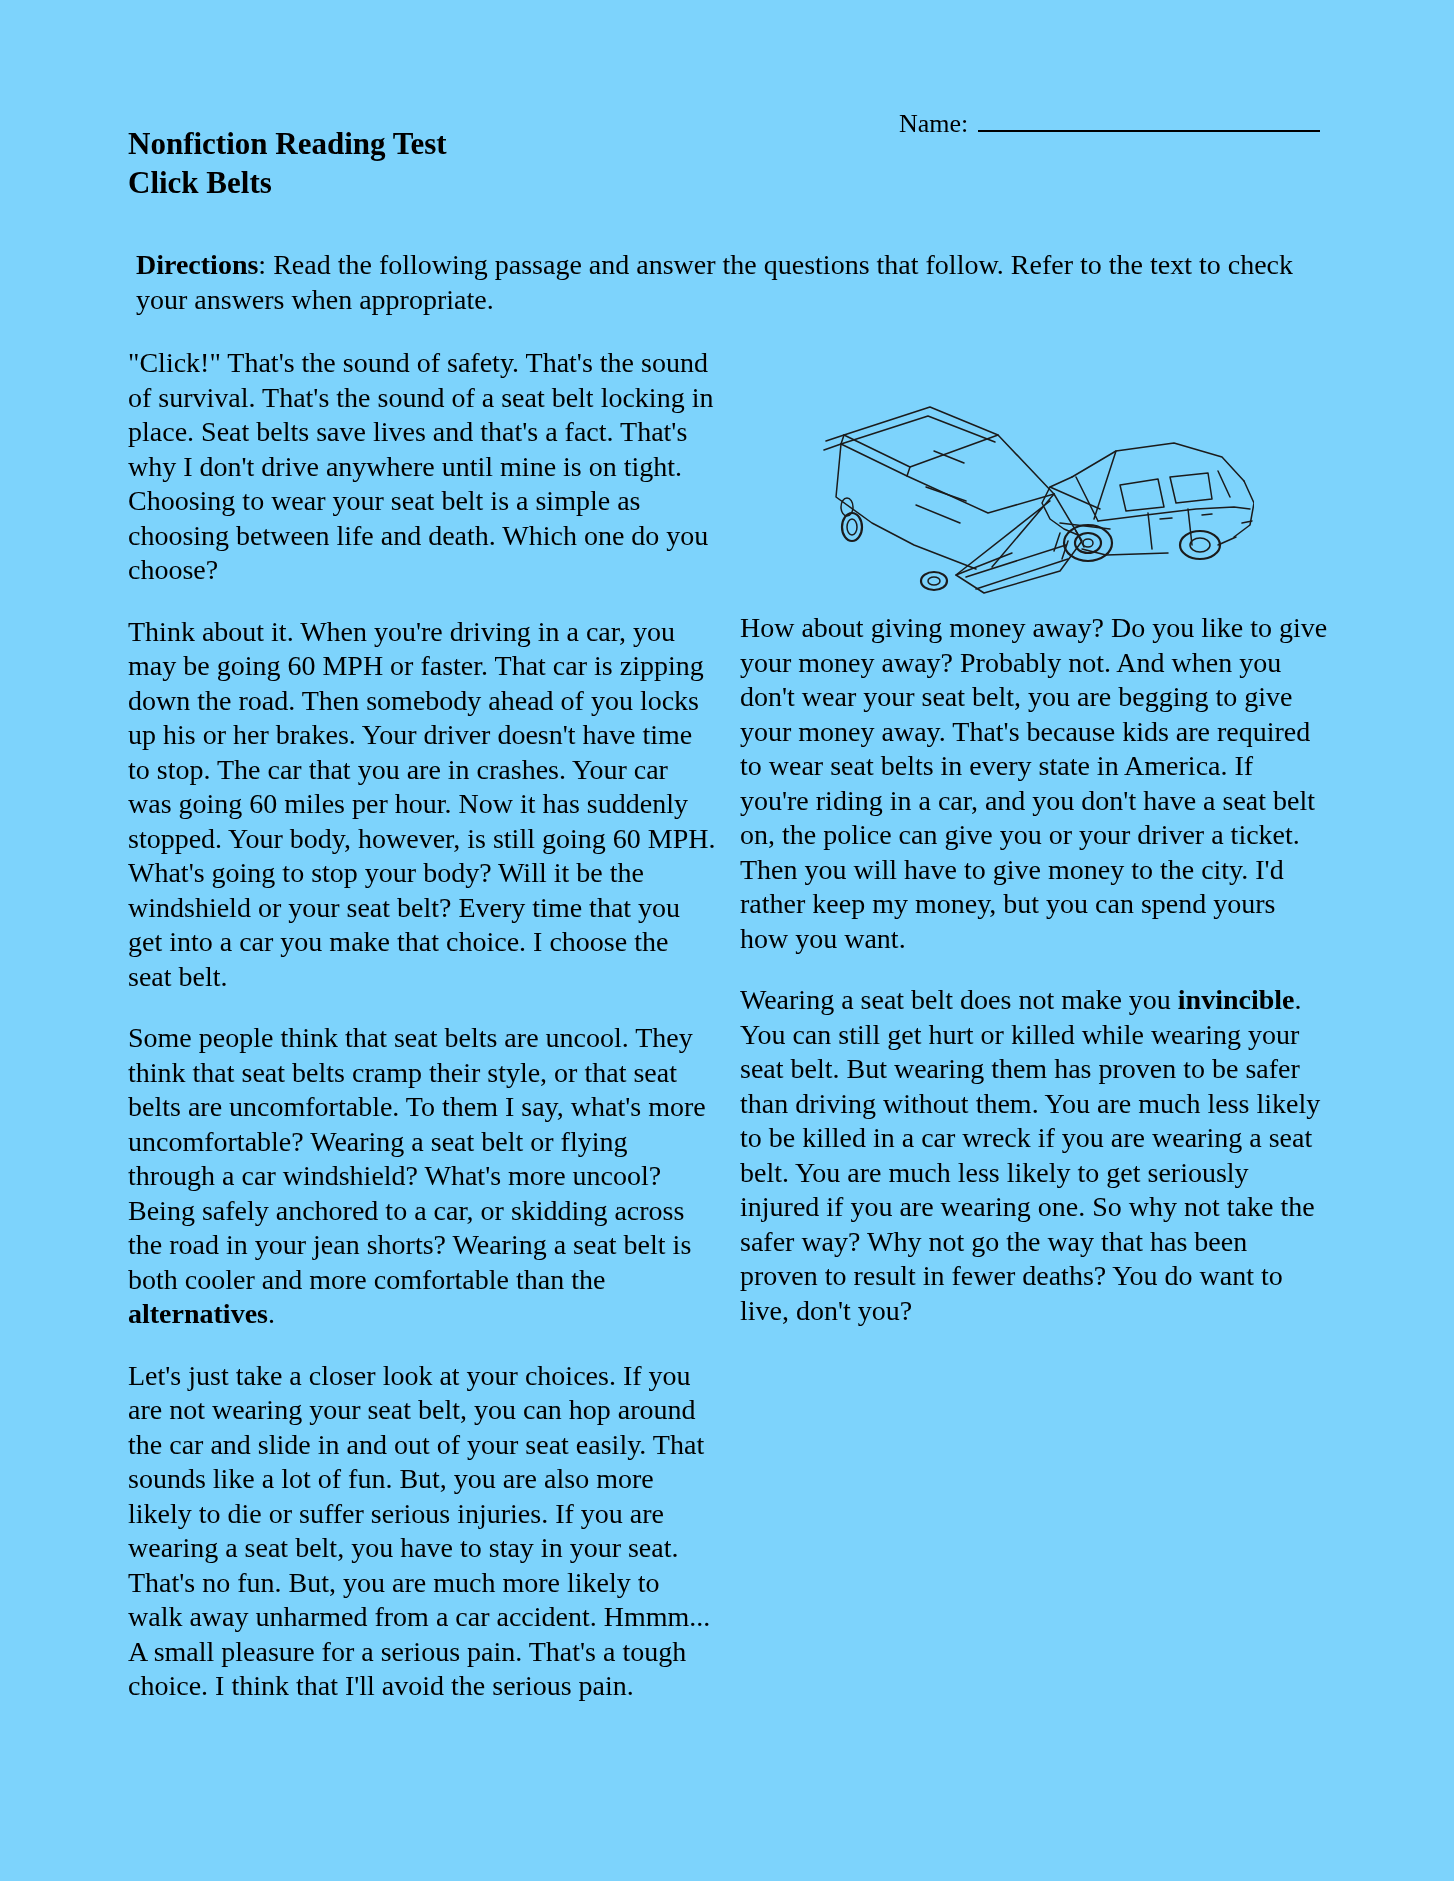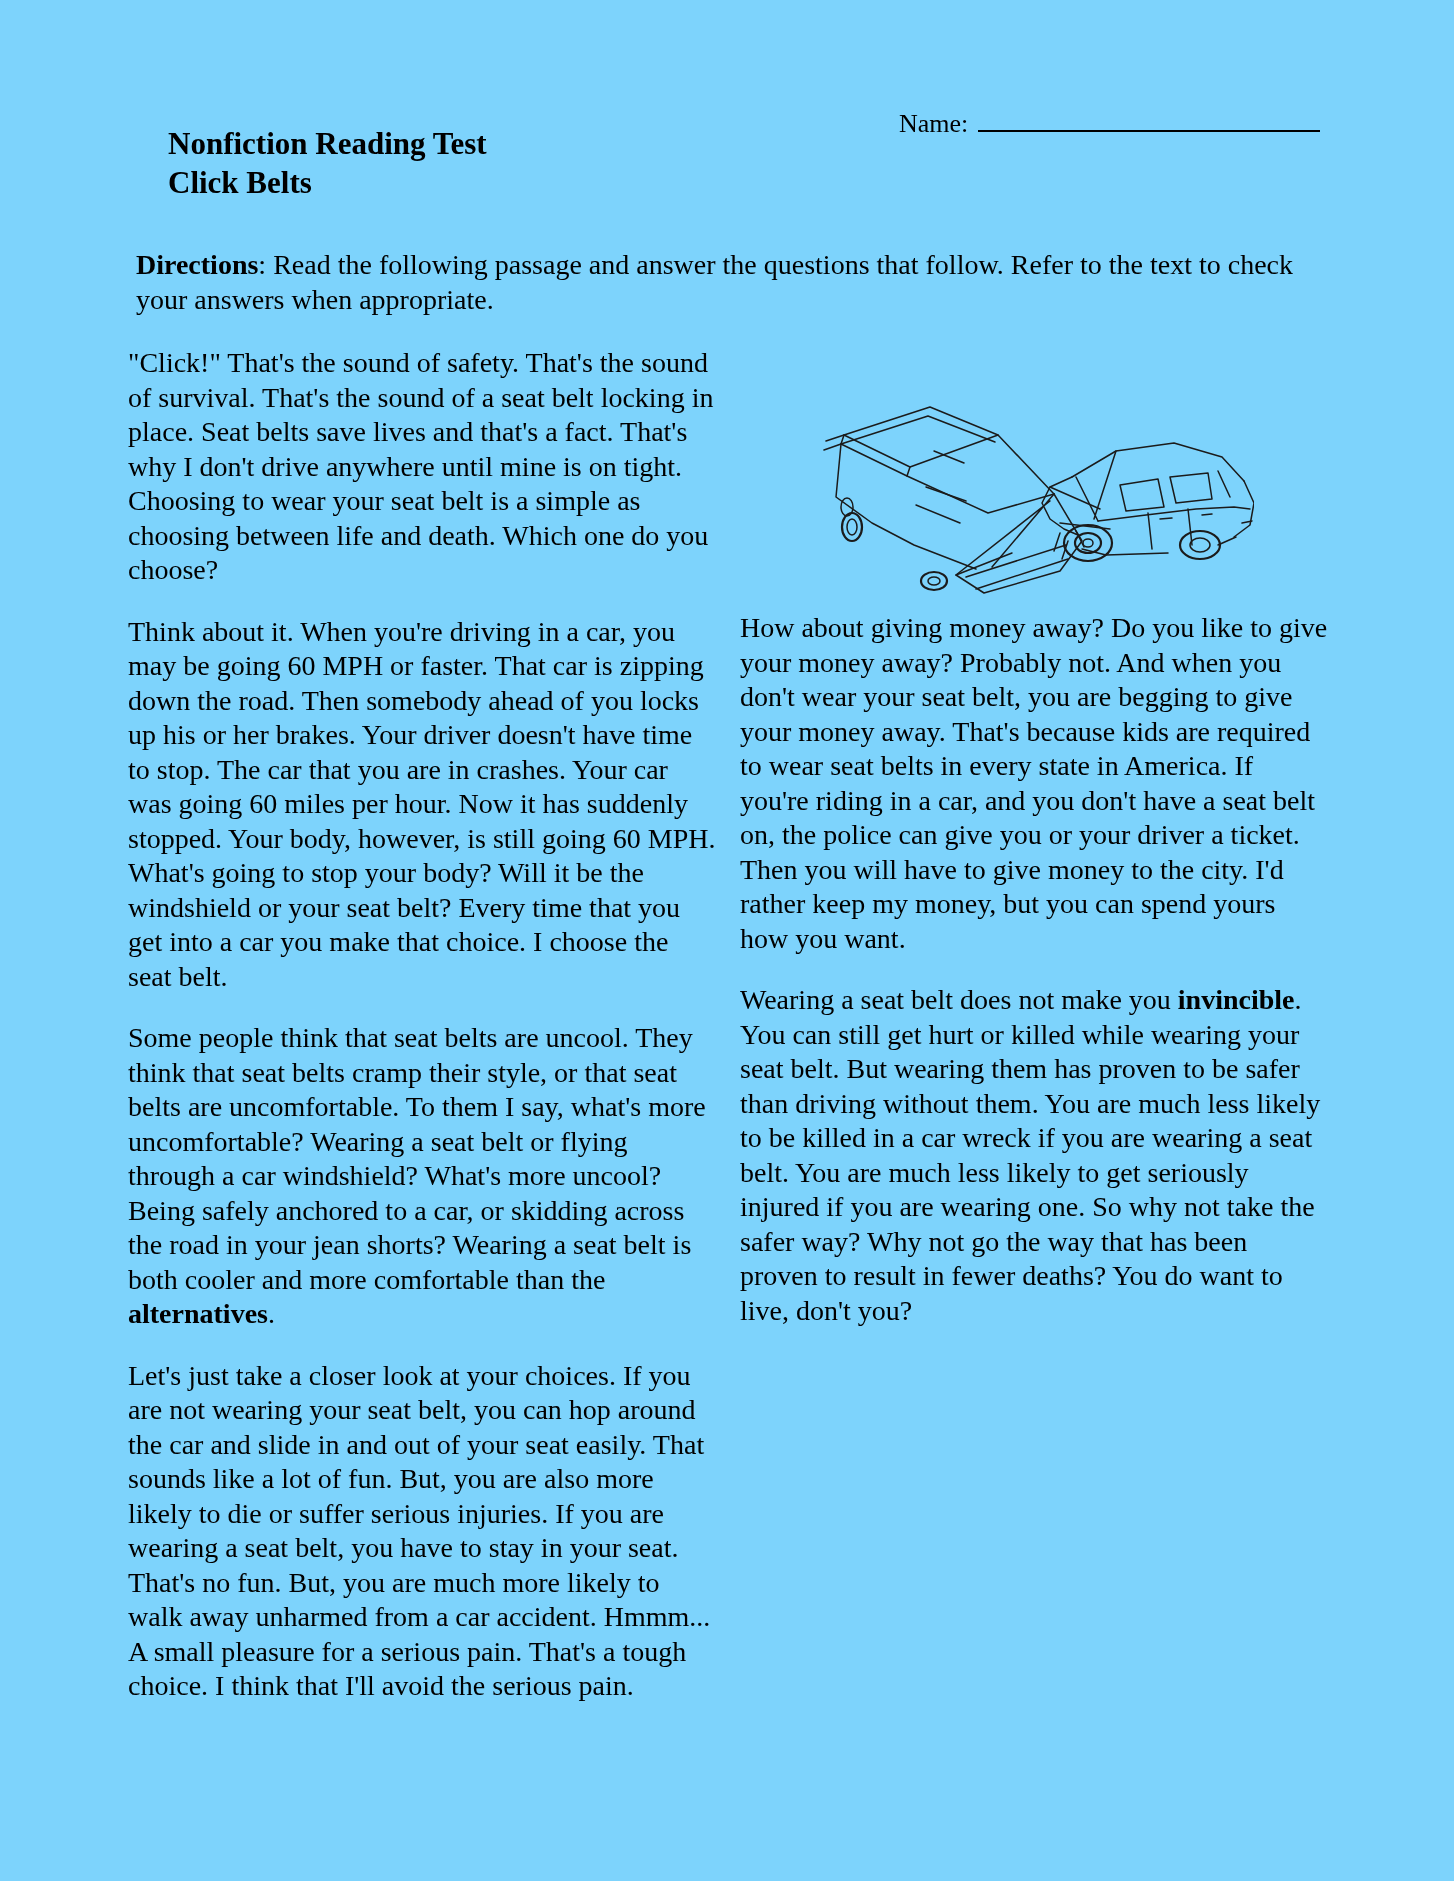--- a/index.html
+++ b/index.html
@@ -28,21 +28,21 @@
   }
   .title {
     position: absolute;
     left: 128px;
     top: 124px;
     margin: 0;
     font-size: 31px;
     font-weight: bold;
     line-height: 39px;
   }
-  .title-line { display: block; margin-left: 40px; }
+  .title-line { display: block; }
   .directions {
     position: absolute;
     left: 128px;
     top: 240px;
     width: 1200px;
     margin: 8px;
     font-size: 28px;
     line-height: 34.5px;
   }
   .columns {

